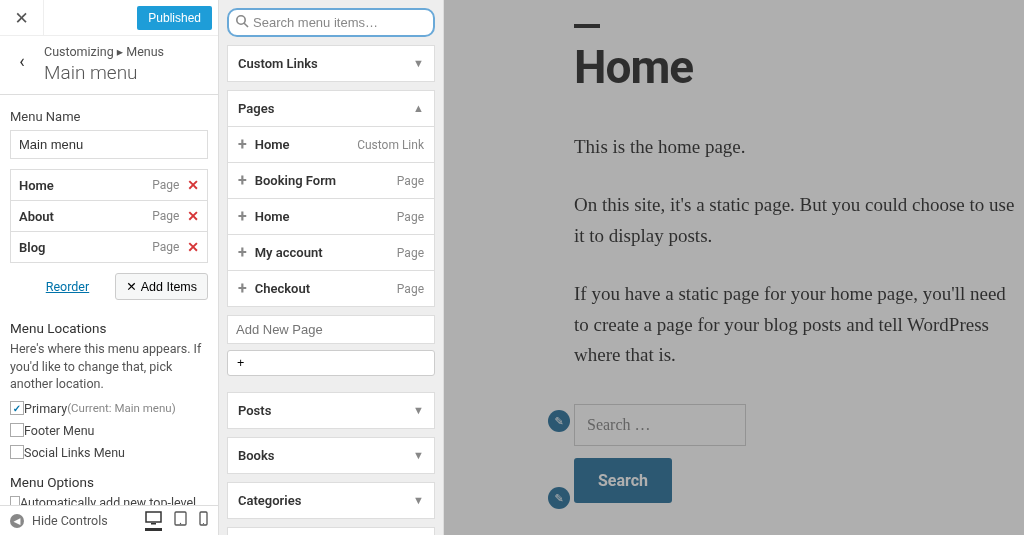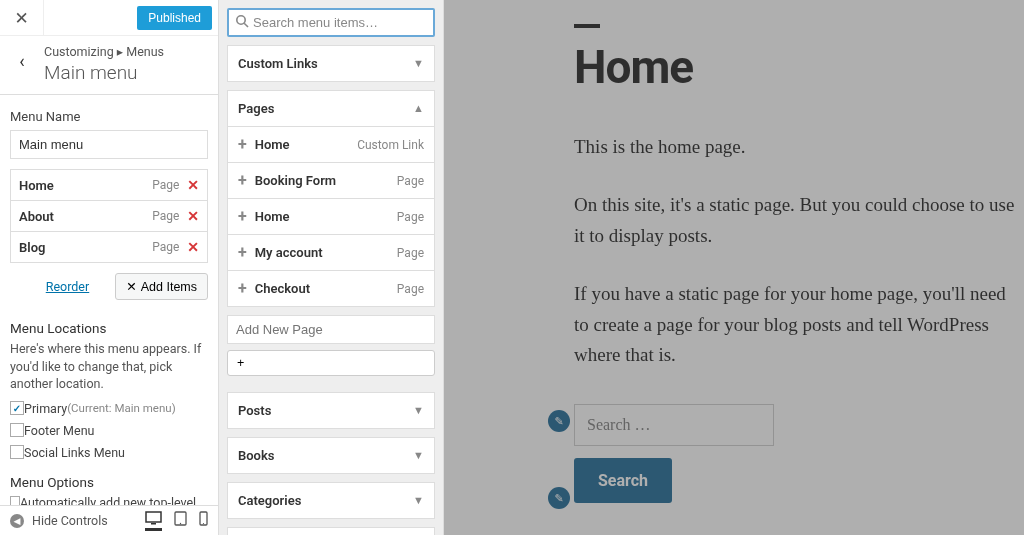--- a/index.html
+++ b/index.html
@@ -215,21 +215,21 @@
     display: flex;
     flex-direction: column;
     gap: 8px;
     overflow-y: auto;
   }
   .search-wrap {
     display: flex;
     align-items: center;
     background: #fff;
     border: 2px solid #6aa9d8;
-    border-radius: 2px;
+    border-radius: 10px;
     padding: 4px 6px;
   }
   .search-wrap .icon { color: #888; margin-right: 4px; font-size: 14px; }
   .search-wrap input {
     border: none;
     outline: none;
     flex: 1;
     font-size: 13px;
     color: #333;
   }
@@ -322,21 +322,21 @@
     font-size: 19px;
     line-height: 1.6;
     margin-bottom: 28px;
     color: #111;
   }
   .search-block {
     margin-top: 34px;
     position: relative;
   }
   .search-input-preview {
-    width: 200px;
+    width: 172px;
     padding: 11px 12px;
     font-size: 16px;
     border: 1px solid #ccc;
     font-family: Georgia, serif;
     color: #666;
   }
   .search-btn-preview {
     margin-top: 12px;
     background: #0d5f8f;
     color: #fff;

